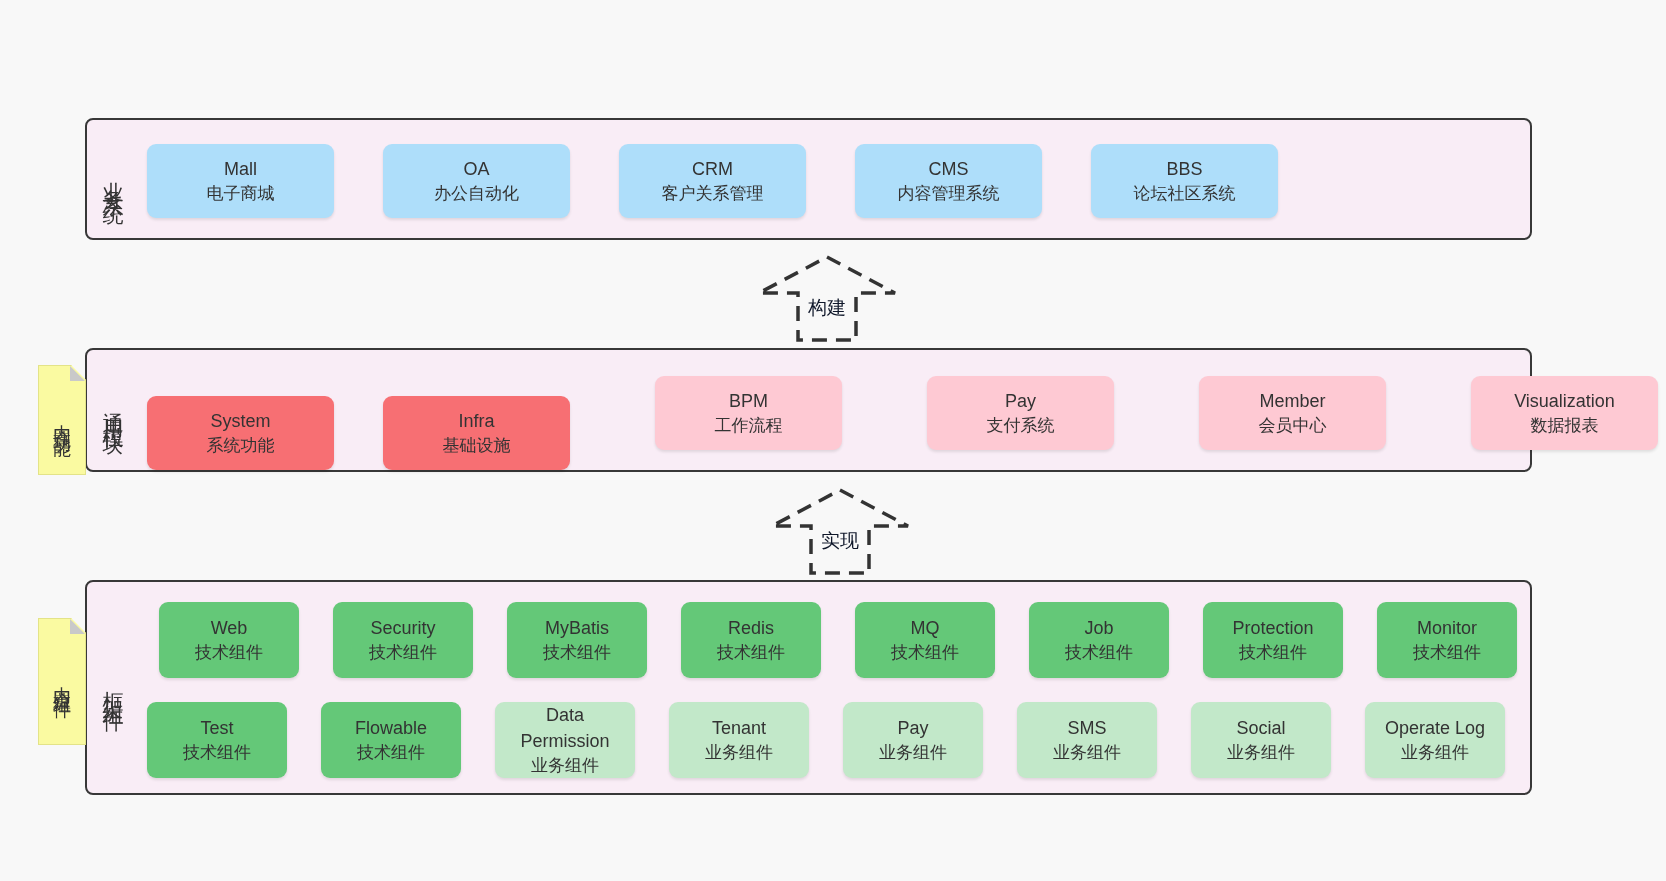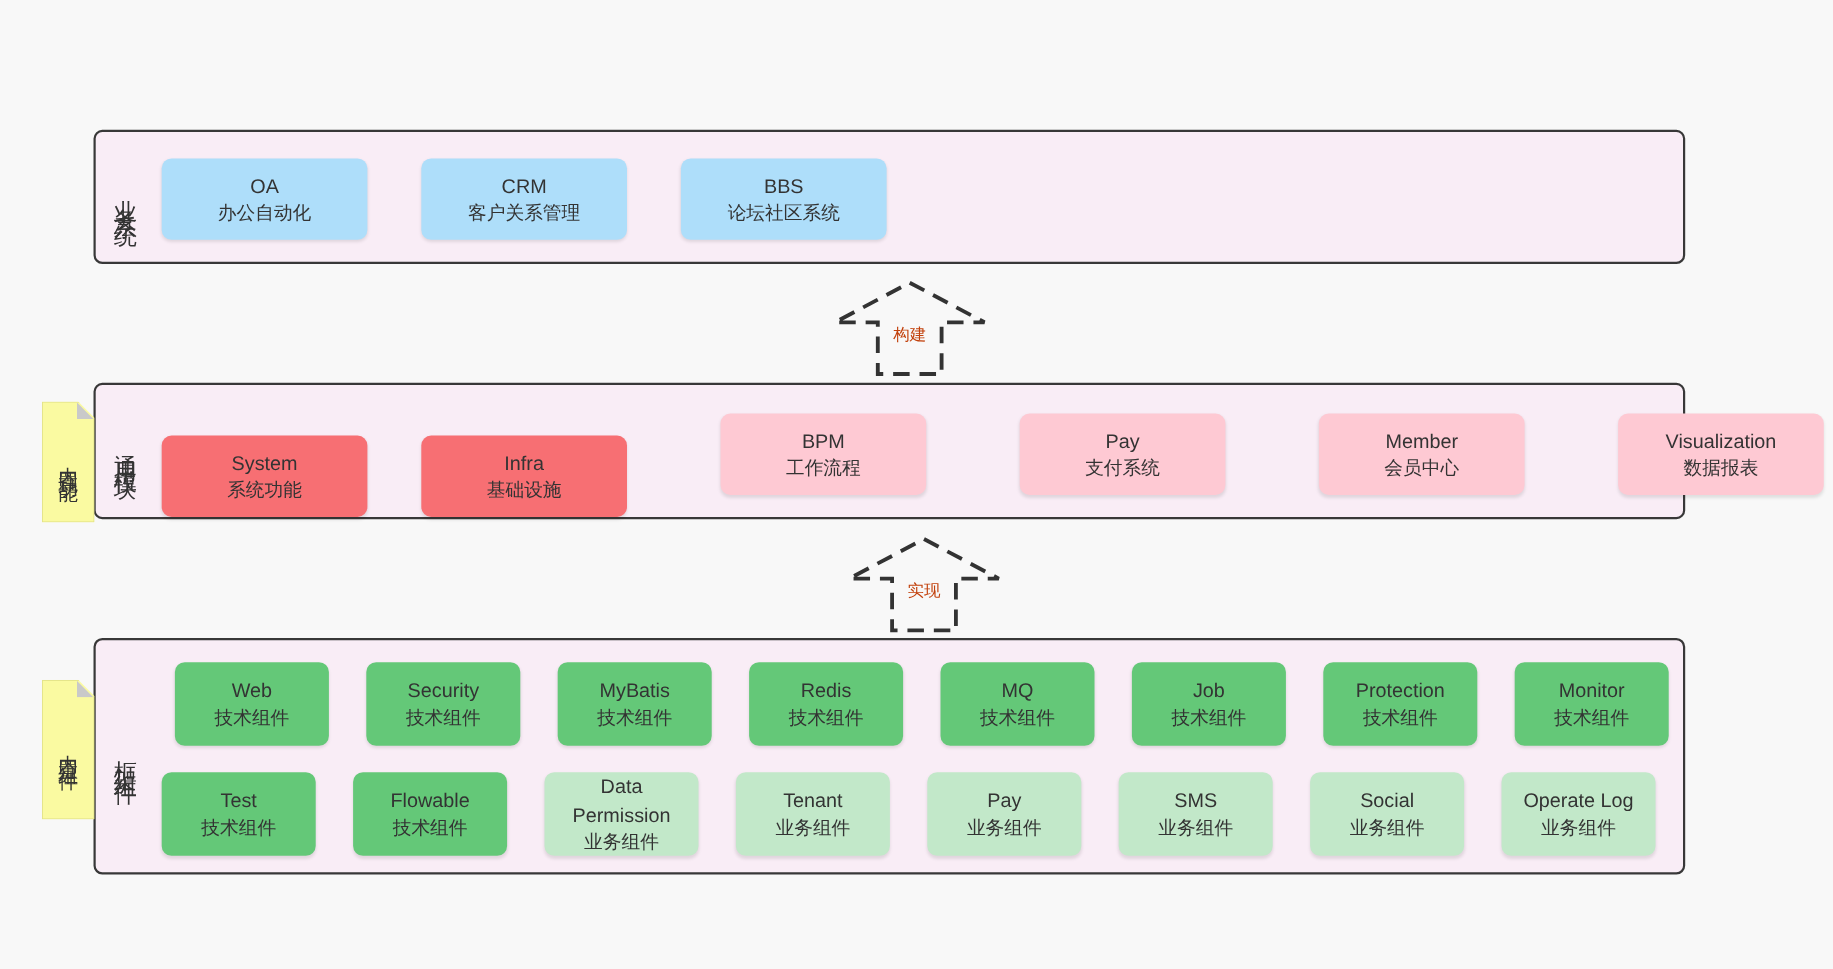--- a/index.html
+++ b/index.html
@@ -74,38 +74,46 @@
     white-space:nowrap;
   }
 
   .arrow-wrap { position:absolute; width:150px; height:92px; }
   #arrow-build     { left:752px; top:252px; }
   #arrow-implement { left:765px; top:485px; }
   .arrow-wrap svg { position:absolute; left:0; top:0; }
   .arrow-label {
     position:absolute; left:50%; top:42px; transform:translateX(-50%);
     background:var(--page-bg,#f8f8f8);
-    font-size:15px; color:#c2410c; padding:1px 3px; white-space:nowrap;
+    font-size:19px; color:#0f172a; padding:1px 3px; white-space:nowrap;
   }
 </style>
 </head>
 <body>
 
 <div id="stage">
 
   <div class="panel" id="panel-business">
     <div class="side-label">业务系统</div>
     <div class="box-row">
       <div class="box wide blue">
+        <span class="box-name">Mall</span>
+        <span class="box-desc">电子商城</span>
+      </div>
+      <div class="box wide blue">
         <span class="box-name">OA</span>
         <span class="box-desc">办公自动化</span>
       </div>
       <div class="box wide blue">
         <span class="box-name">CRM</span>
         <span class="box-desc">客户关系管理</span>
+      </div>
+      <div class="box wide blue">
+        <span class="box-name">CMS</span>
+        <span class="box-desc">内容管理系统</span>
       </div>
       <div class="box wide blue">
         <span class="box-name">BBS</span>
         <span class="box-desc">论坛社区系统</span>
       </div>
     </div>
   </div>
 
   <div class="arrow-wrap" id="arrow-build">
     <svg width="150" height="92" viewBox="0 0 150 92">

